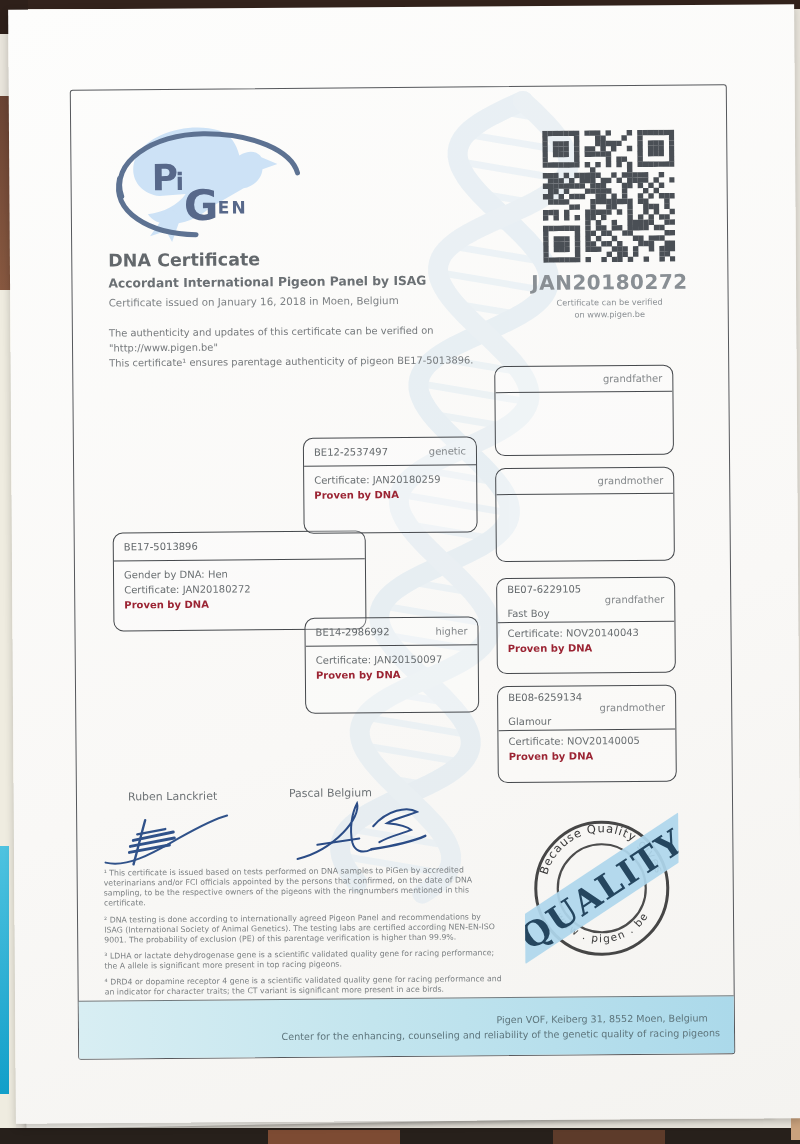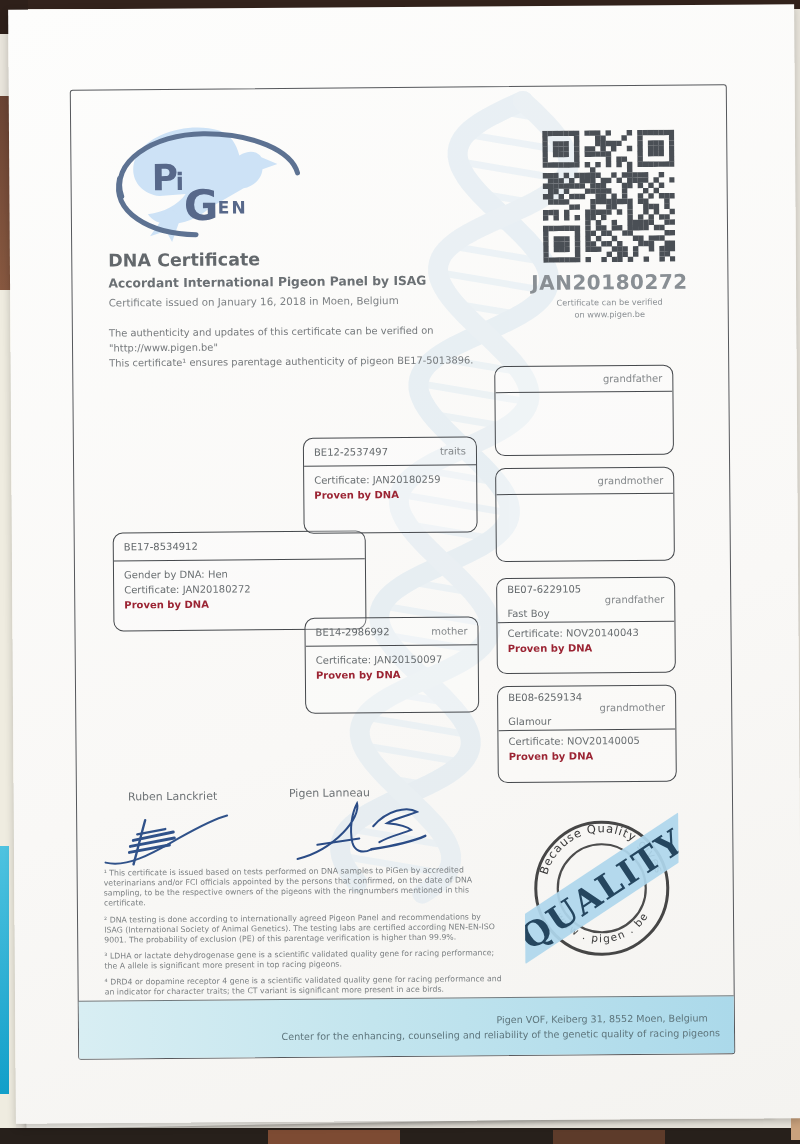--- a/index.html
+++ b/index.html
@@ -473,43 +473,43 @@
 
       <div class="title">DNA Certificate</div>
       <div class="subtitle">Accordant International Pigeon Panel by ISAG</div>
       <div class="issued">Certificate issued on January 16, 2018 in Moen, Belgium</div>
       <div class="verify">
         <div>The authenticity and updates of this certificate can be verified on "http://www.pigen.be"</div>
         <div>This certificate¹ ensures parentage authenticity of pigeon BE17-5013896.</div>
       </div>
 
       <div class="pbox b-subject">
-        <div class="hdr"><span class="ring">BE17-8534912</span></div>
+        <div class="hdr"><span class="ring">BE17-5013896</span></div>
         <div class="pbody">
           <div>Gender by DNA: Hen</div>
           <div>Certificate: JAN20180272</div>
           <div class="proven">Proven by DNA</div>
         </div>
       </div>
 
       <div class="pbox b-father">
         <div class="hdr hdr-row">
           <span class="ring">BE12-2537497</span>
-          <span class="relation">traits</span>
+          <span class="relation">genetic</span>
         </div>
         <div class="pbody">
           <div>Certificate: JAN20180259</div>
           <div class="proven">Proven by DNA</div>
         </div>
       </div>
 
       <div class="pbox b-mother">
         <div class="hdr hdr-row">
           <span class="ring">BE14-2986992</span>
-          <span class="relation">mother</span>
+          <span class="relation">higher</span>
         </div>
         <div class="pbody">
           <div>Certificate: JAN20150097</div>
           <div class="proven">Proven by DNA</div>
         </div>
       </div>
 
       <div class="pbox b-pgf">
         <div class="hdr" style="padding-top:7px;padding-bottom:7px;">
           <div class="relation">grandfather</div>
@@ -542,21 +542,21 @@
           <div class="relation">grandmother</div>
           <div class="pname">Glamour</div>
         </div>
         <div class="pbody" style="padding-top:3px;">
           <div>Certificate: NOV20140005</div>
           <div class="proven">Proven by DNA</div>
         </div>
       </div>
 
       <div class="sig-name s1">Ruben Lanckriet</div>
-      <div class="sig-name s2">Pigen Lanneau</div>
+      <div class="sig-name s2">Pascal Belgium</div>
       <svg class="sig-svg s1" width="140" height="66" viewBox="0 0 140 66">
         <g stroke="#30528a" fill="none" stroke-linecap="round">
           <path d="M6,56 C30,62 58,44 80,32 C100,21 116,13 128,10" stroke-width="2"></path>
           <path d="M46,14 C42,28 38,44 34,58" stroke-width="2.4"></path>
           <path d="M34,34 l40,-8" stroke-width="3"></path>
           <path d="M31,40 l44,-8" stroke-width="3"></path>
           <path d="M30,46 l40,-7" stroke-width="3"></path>
           <path d="M38,28 l28,-5" stroke-width="2.4"></path>
         </g>
       </svg>

